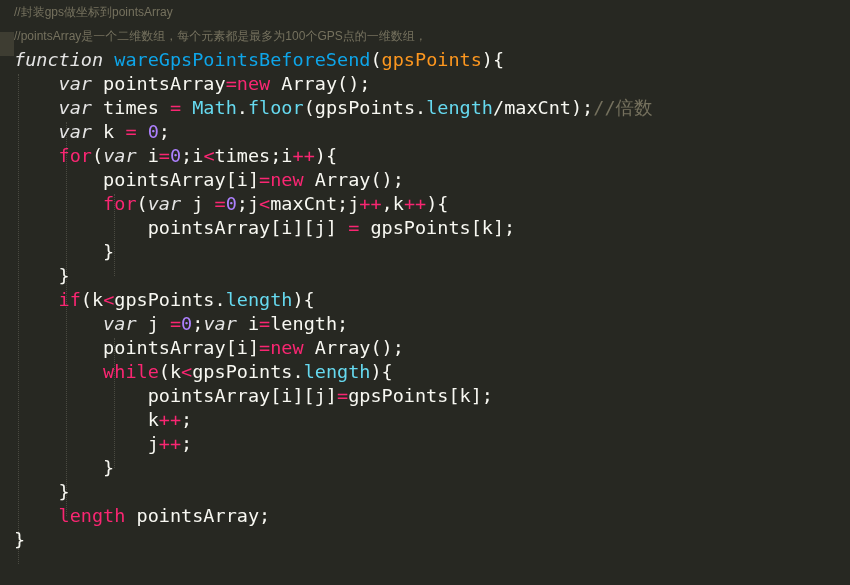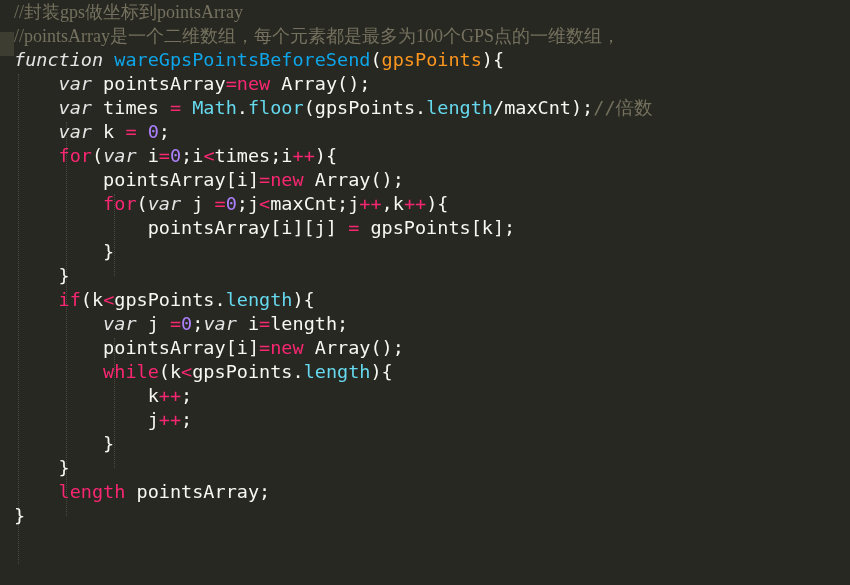--- a/index.html
+++ b/index.html
@@ -59,22 +59,22 @@
   }
   .line {
     height: 24px;
     line-height: 24px;
     font-size: 18.5px;
     white-space: pre;
     color: #f8f8f2;
     letter-spacing: 0px;
   }
   .line.cjk {
-    font-family: Liberation Serif, serif;
-    font-size: 18px;
+    font-family: Liberation Sans, sans-serif;
+    font-size: 12px;
   }
   .tok-comment  { color: #75715e; }
   .tok-keyword  { color: #f92672; }
   .tok-storage  { color: #e5e5e5; font-style: italic; }
   .tok-entity   { color: #0ea5e9; }
   .tok-param    { color: #fd971f; }
   .tok-class    { color: #66d9ef; }
   .tok-prop     { color: #66d9ef; }
   .tok-number   { color: #ae81ff; }
   .tok-op       { color: #f92672; }
@@ -106,20 +106,21 @@
       <div class="line"><span class="tok-plain">    </span><span class="tok-keyword">for</span><span class="tok-plain">(</span><span class="tok-storage">var</span><span class="tok-plain"> i</span><span class="tok-op">=</span><span class="tok-number">0</span><span class="tok-plain">;i</span><span class="tok-op">&lt;</span><span class="tok-plain">times;i</span><span class="tok-op">++</span><span class="tok-plain">){</span></div>
       <div class="line"><span class="tok-plain">        </span><span class="tok-plain">pointsArray[i]</span><span class="tok-op">=</span><span class="tok-keyword">new</span><span class="tok-plain"> Array();</span></div>
       <div class="line"><span class="tok-plain">        </span><span class="tok-keyword">for</span><span class="tok-plain">(</span><span class="tok-storage">var</span><span class="tok-plain"> j </span><span class="tok-op">=</span><span class="tok-number">0</span><span class="tok-plain">;j</span><span class="tok-op">&lt;</span><span class="tok-plain">maxCnt;j</span><span class="tok-op">++</span><span class="tok-plain">,k</span><span class="tok-op">++</span><span class="tok-plain">){</span></div>
       <div class="line"><span class="tok-plain">            </span><span class="tok-plain">pointsArray[i][j] </span><span class="tok-op">=</span><span class="tok-plain"> gpsPoints[k];</span></div>
       <div class="line"><span class="tok-plain">        </span><span class="tok-plain">}</span></div>
       <div class="line"><span class="tok-plain">    </span><span class="tok-plain">}</span></div>
       <div class="line"><span class="tok-plain">    </span><span class="tok-keyword">if</span><span class="tok-plain">(k</span><span class="tok-op">&lt;</span><span class="tok-plain">gpsPoints.</span><span class="tok-prop">length</span><span class="tok-plain">){</span></div>
       <div class="line"><span class="tok-plain">        </span><span class="tok-storage">var</span><span class="tok-plain"> j </span><span class="tok-op">=</span><span class="tok-number">0</span><span class="tok-plain">;</span><span class="tok-storage">var</span><span class="tok-plain"> i</span><span class="tok-op">=</span><span class="tok-plain">length;</span></div>
       <div class="line"><span class="tok-plain">        </span><span class="tok-plain">pointsArray[i]</span><span class="tok-op">=</span><span class="tok-keyword">new</span><span class="tok-plain"> Array();</span></div>
       <div class="line"><span class="tok-plain">        </span><span class="tok-keyword">while</span><span class="tok-plain">(k</span><span class="tok-op">&lt;</span><span class="tok-plain">gpsPoints.</span><span class="tok-prop">length</span><span class="tok-plain">){</span></div>
+      <div class="line"><span class="tok-plain">            </span><span class="tok-plain">pointsArray[i][j]</span><span class="tok-op">=</span><span class="tok-plain">gpsPoints[k];</span></div>
       <div class="line"><span class="tok-plain">            </span><span class="tok-plain">k</span><span class="tok-op">++</span><span class="tok-plain">;</span></div>
       <div class="line"><span class="tok-plain">            </span><span class="tok-plain">j</span><span class="tok-op">++</span><span class="tok-plain">;</span></div>
       <div class="line"><span class="tok-plain">        </span><span class="tok-plain">}</span></div>
       <div class="line"><span class="tok-plain">    </span><span class="tok-plain">}</span></div>
       <div class="line"><span class="tok-plain">    </span><span class="tok-keyword">length</span><span class="tok-plain"> pointsArray;</span></div>
       <div class="line"><span class="tok-plain">}</span></div>
     </div>
 
 </div>
 

